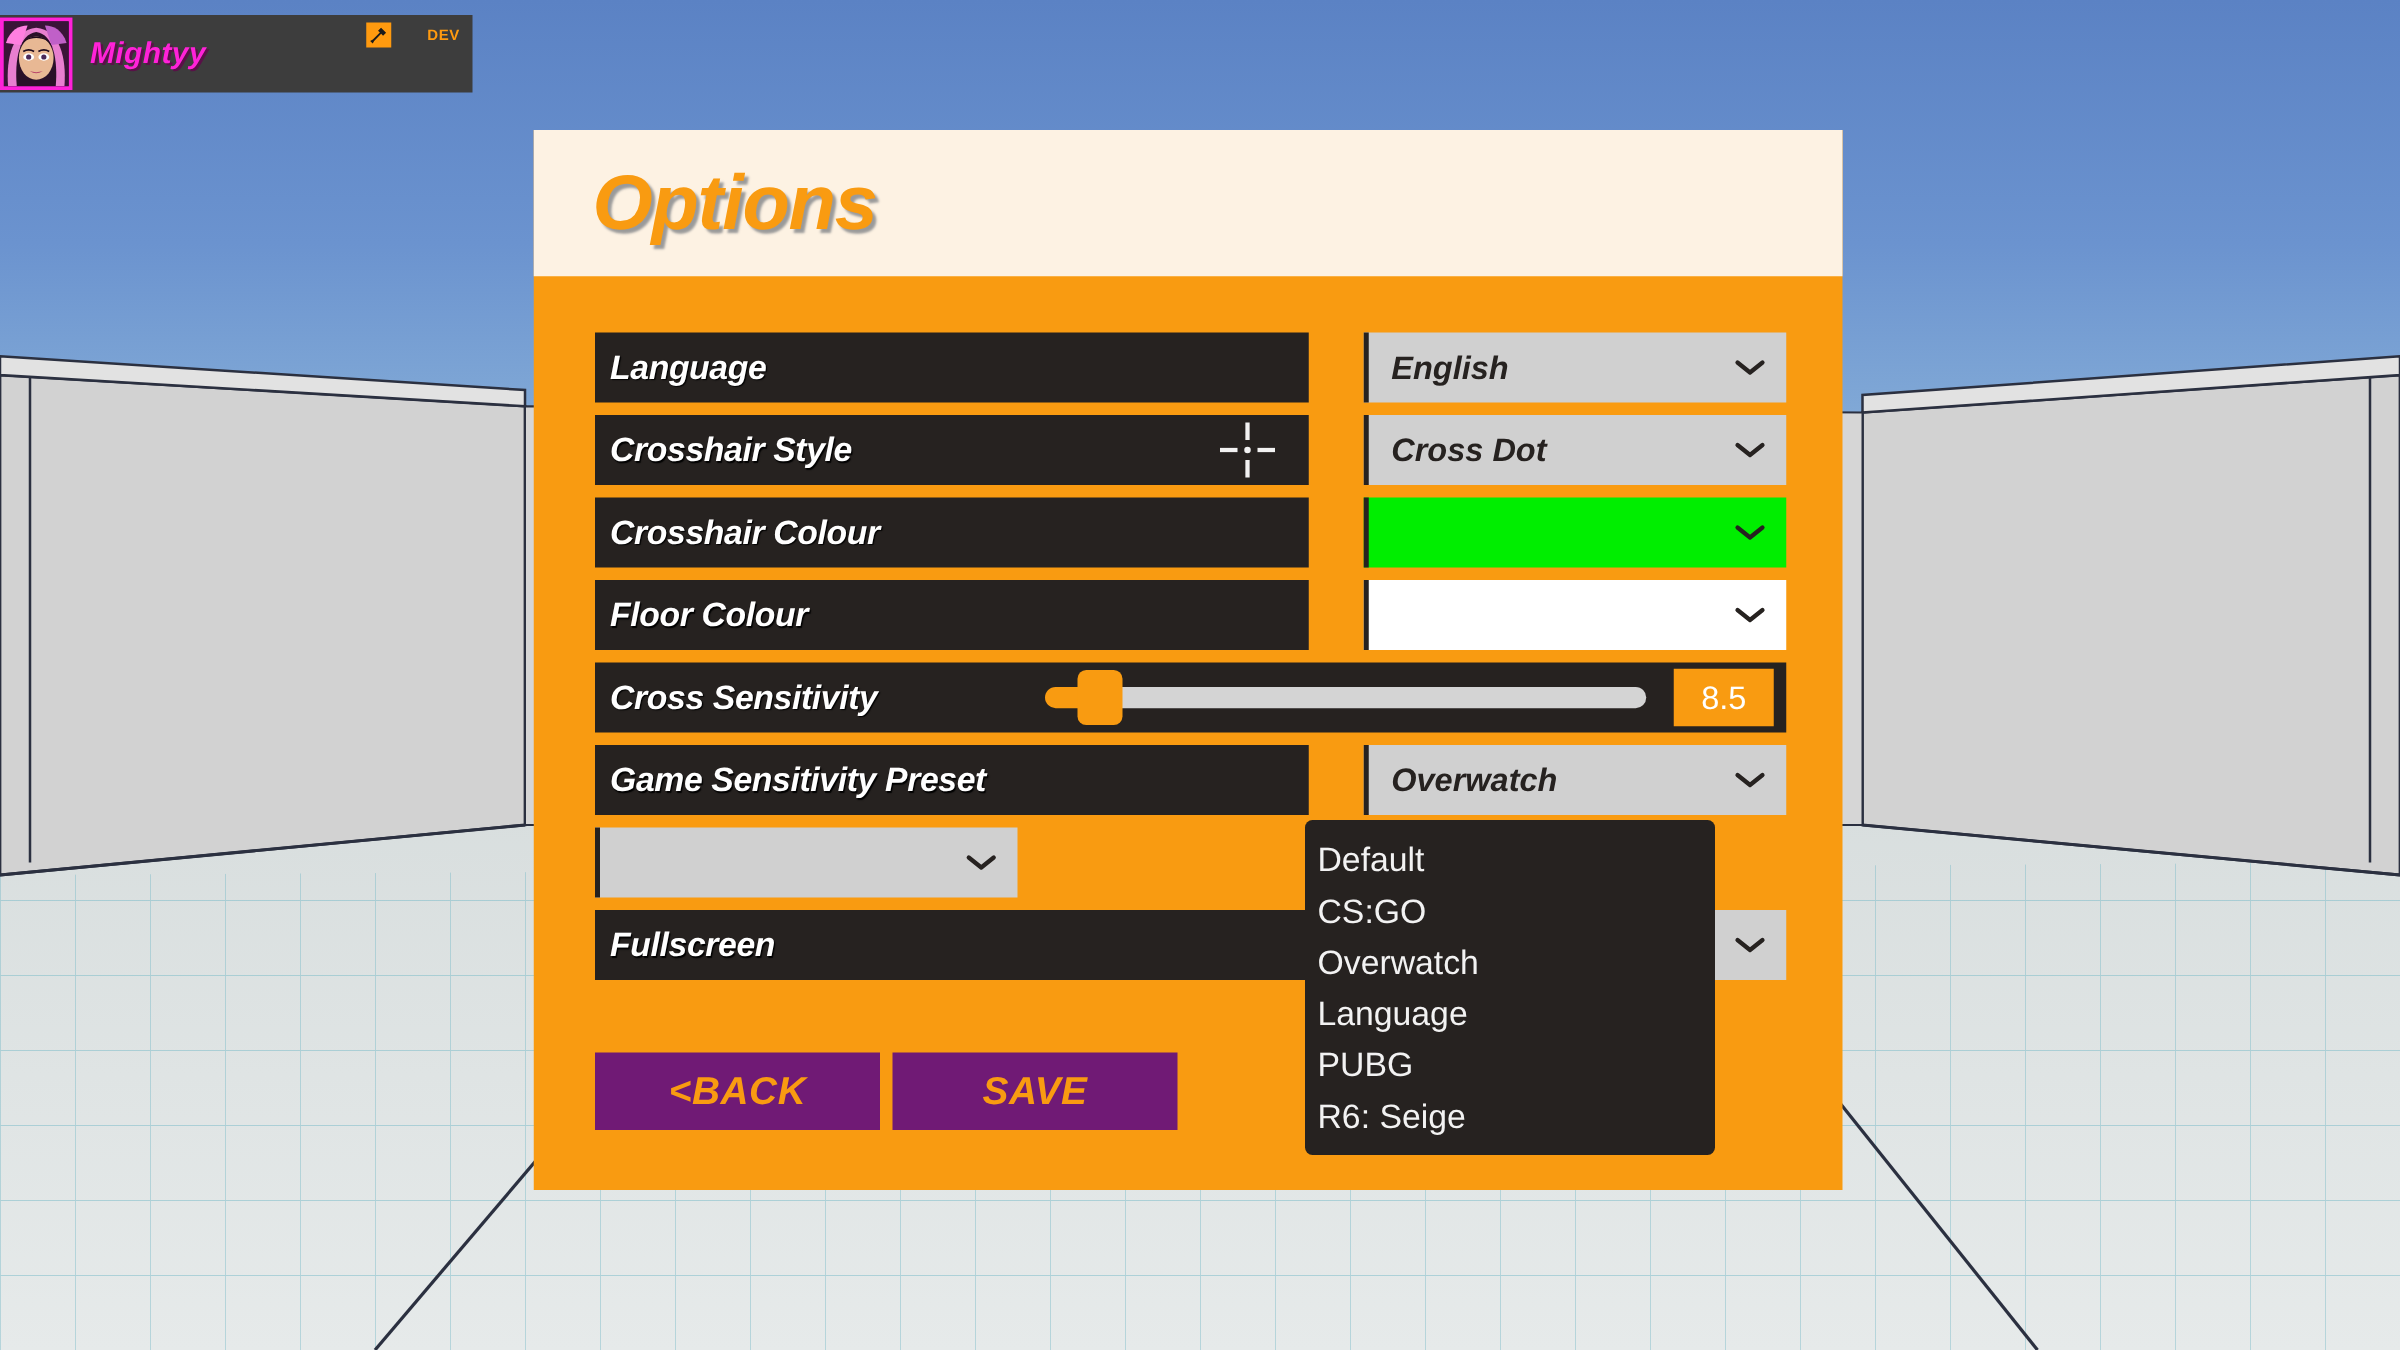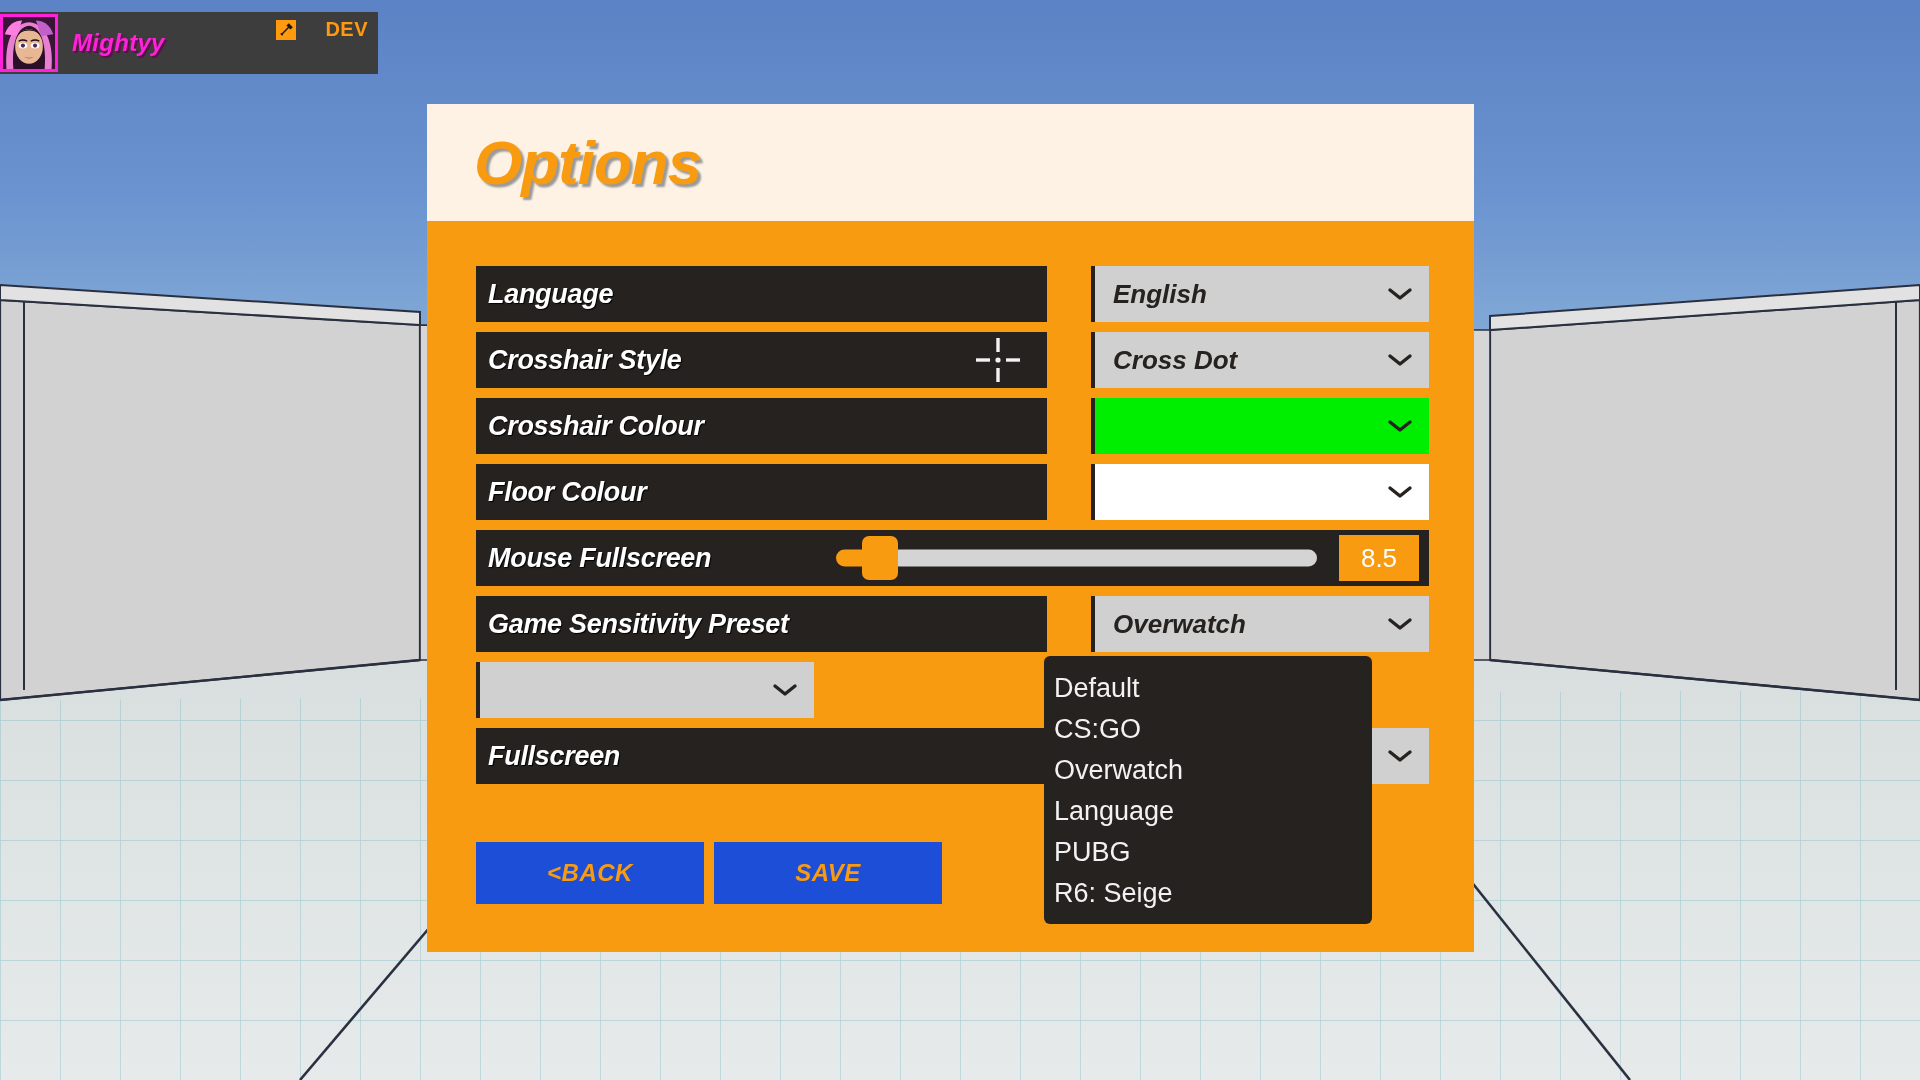--- a/index.html
+++ b/index.html
@@ -59,21 +59,21 @@
     position: absolute;
     right: 10px; top: 6px;
     display: flex; align-items: center; gap: 5px;
   }
   .dev-icon {
     width: 20px; height: 20px;
     background: #ff9a0f;
     display: flex; align-items: center; justify-content: center;
   }
   .dev-text {
-    font-size: 20px; font-weight: bold;
+    font-size: 12px; font-weight: bold;
     color: #ff9a0f;
     letter-spacing: .5px;
     padding-left: 24px;
   }
 
   
   #options-panel {
     position: absolute;
     left: 427px; top: 104px;
     width: 1047px; height: 848px;
@@ -201,23 +201,23 @@
     margin-right: 10px;
   }
 
   
   .btn-bar {
     position: absolute;
     left: 49px; bottom: 48px;
     display: flex; gap: 10px;
   }
   .btn {
-    background: #1d4ed8;
+    background: #701a75;
     color: #f99b11;
-    font-size: 24px;
+    font-size: 31px;
     font-weight: bold;
     font-style: italic;
     display: flex; align-items: center; justify-content: center;
     height: 62px;
     letter-spacing: .5px;
   }
   .btn-back { width: 228px; }
   .btn-save { width: 228px; }
 
   
@@ -363,21 +363,21 @@
       <div class="row-control swatch-white">
         <span class="val"></span>
         <svg class="chev" viewBox="0 0 26 16">
           <path d="M3 4 L13 12 L23 4" stroke="#262220" stroke-width="3.4" fill="none" stroke-linecap="round" stroke-linejoin="round"></path>
         </svg>
       </div>
     </div>
 
     <div class="srow slider-row">
       <div class="row-label" style="flex:1;">
-        <span class="lbl">Mouse Fullscreen</span>
+        <span class="lbl">Cross Sensitivity</span>
       </div>
       <div class="slider-area">
         <div class="slider-track-wrap">
           <div class="slider-fill"></div>
           <div class="slider-track"></div>
           <div class="slider-handle"></div>
         </div>
         <div class="slider-value">8.5</div>
       </div>
     </div>

